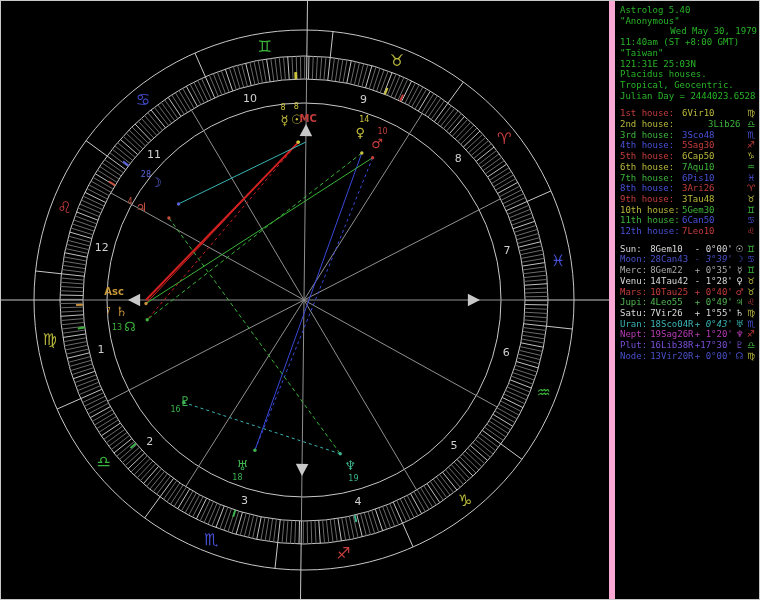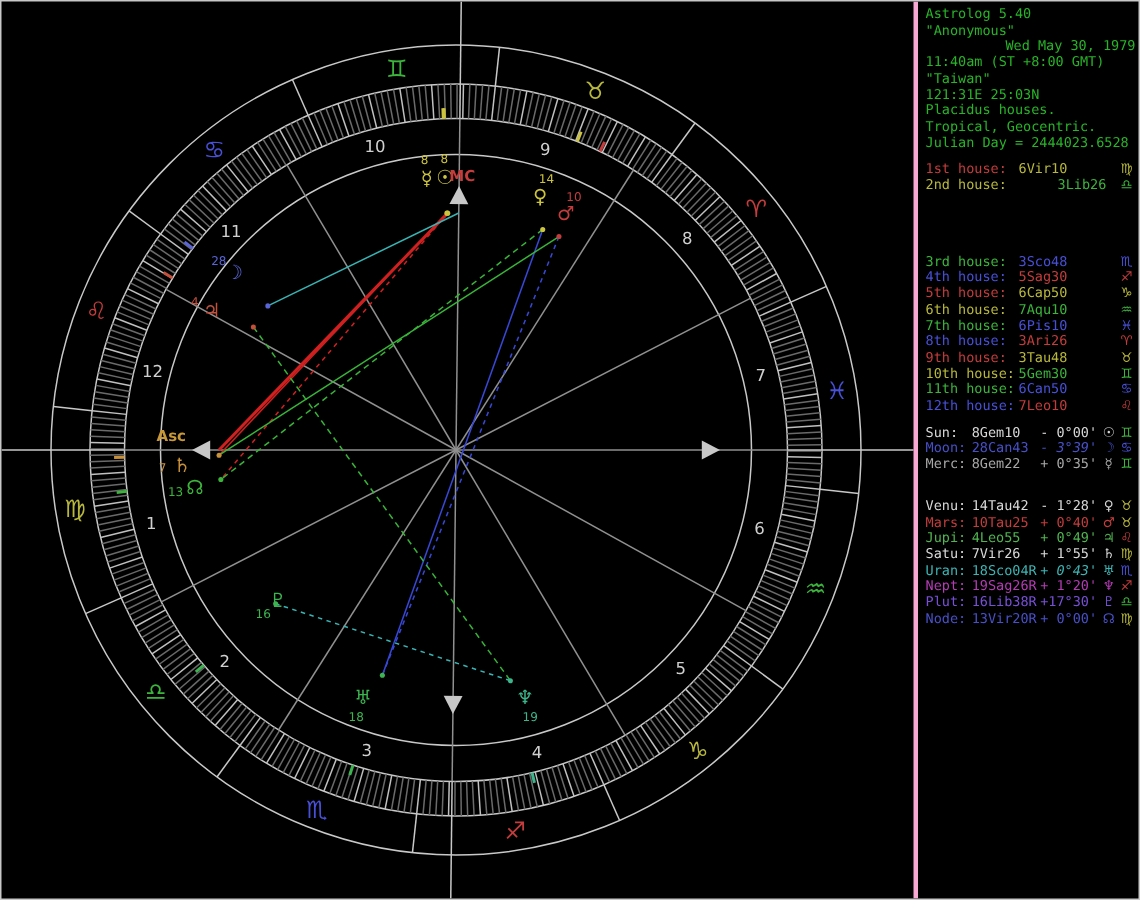--- a/index.html
+++ b/index.html
@@ -3,21 +3,21 @@
 <meta charset="utf-8">
 <style>
   * { margin:0; padding:0; box-sizing:border-box; }
   html,body { background:#000; }
   body { width:760px; height:600px; font-family:"DejaVu Sans Mono", monospace; }
   .window { position:relative; width:760px; height:600px; background:#000;
             border:1px solid #c8c8c8; overflow:hidden; }
   .chart-area { position:absolute; left:0; top:0; width:608px; height:598px; }
   svg { display:block; }
   .panel { position:absolute; left:608px; top:0; width:150px; height:598px;
-           border-left:3px solid #f9a8d4; padding:4px 2px 12px 5px;
+           border-left:6px solid #f9a8d4; padding:4px 2px 12px 5px;
            font-size:9px; line-height:10.7px; color:#c0c0c0; }
   .sec { margin-bottom:7px; }
   .ln { display:block; white-space:pre; }
   .row { display:flex; align-items:baseline; }
   .hname { width:62px; }
   .hval  { flex:1; }
   .pname { width:31px; }
   .pval  { width:46px; }
   .plat  { width:40px; }
   .g { width:12px; text-align:center; font-family:"DejaVu Sans", sans-serif; font-size:9px; }
@@ -544,21 +544,21 @@
           <span class="hval" style="color: rgb(184, 184, 60);">6Vir10</span>
           <span class="g" style="color: rgb(184, 184, 60);">♍</span>
         </div>
         <div class="row">
           <span class="hname" style="color: rgb(184, 184, 60);">2nd house:</span>
           <span class="hval" style="color: rgb(60, 180, 60); margin-left: 26px;">3Lib26</span>
           <span class="g" style="color: rgb(60, 180, 60);">♎</span>
         </div>
         <div class="row">
           <span class="hname" style="color: rgb(60, 180, 60);">3rd house:</span>
-          <span class="hval" style="color: rgb(72, 80, 216); margin-top: 40px;">3Sco48</span>
+          <span class="hval" style="color: rgb(72, 80, 216);">3Sco48</span>
           <span class="g" style="color: rgb(72, 80, 216);">♏</span>
         </div>
         <div class="row">
           <span class="hname" style="color: rgb(72, 80, 216);">4th house:</span>
           <span class="hval" style="color: rgb(196, 60, 60);">5Sag30</span>
           <span class="g" style="color: rgb(196, 60, 60);">♐</span>
         </div>
         <div class="row">
           <span class="hname" style="color: rgb(196, 60, 60);">5th house:</span>
           <span class="hval" style="color: rgb(184, 184, 60);">6Cap50</span>
@@ -616,21 +616,21 @@
           <span class="g" style="color: rgb(72, 80, 216);">♋</span>
         </div>
         <div class="row">
           <span class="pname" style="color: rgb(168, 168, 168);">Merc:</span>
           <span class="pval" style="color: rgb(168, 168, 168);">8Gem22</span>
           <span class="plat" style="color: rgb(168, 168, 168);">+ 0°35'</span>
           <span class="g" style="color: rgb(168, 168, 168);">☿</span>
           <span class="g" style="color: rgb(60, 180, 60);">♊</span>
         </div>
         <div class="row">
-          <span class="pname" style="color: rgb(216, 216, 216); margin-top: 17px;">Venu:</span>
+          <span class="pname" style="color: rgb(216, 216, 216);">Venu:</span>
           <span class="pval" style="color: rgb(216, 216, 216);">14Tau42</span>
           <span class="plat" style="color: rgb(216, 216, 216);">- 1°28'</span>
           <span class="g" style="color: rgb(216, 216, 216);">♀</span>
           <span class="g" style="color: rgb(184, 184, 60);">♉</span>
         </div>
         <div class="row">
           <span class="pname" style="color: rgb(196, 60, 60);">Mars:</span>
           <span class="pval" style="color: rgb(196, 60, 60);">10Tau25</span>
           <span class="plat" style="color: rgb(196, 60, 60);">+ 0°40'</span>
           <span class="g" style="color: rgb(196, 60, 60);">♂</span>

